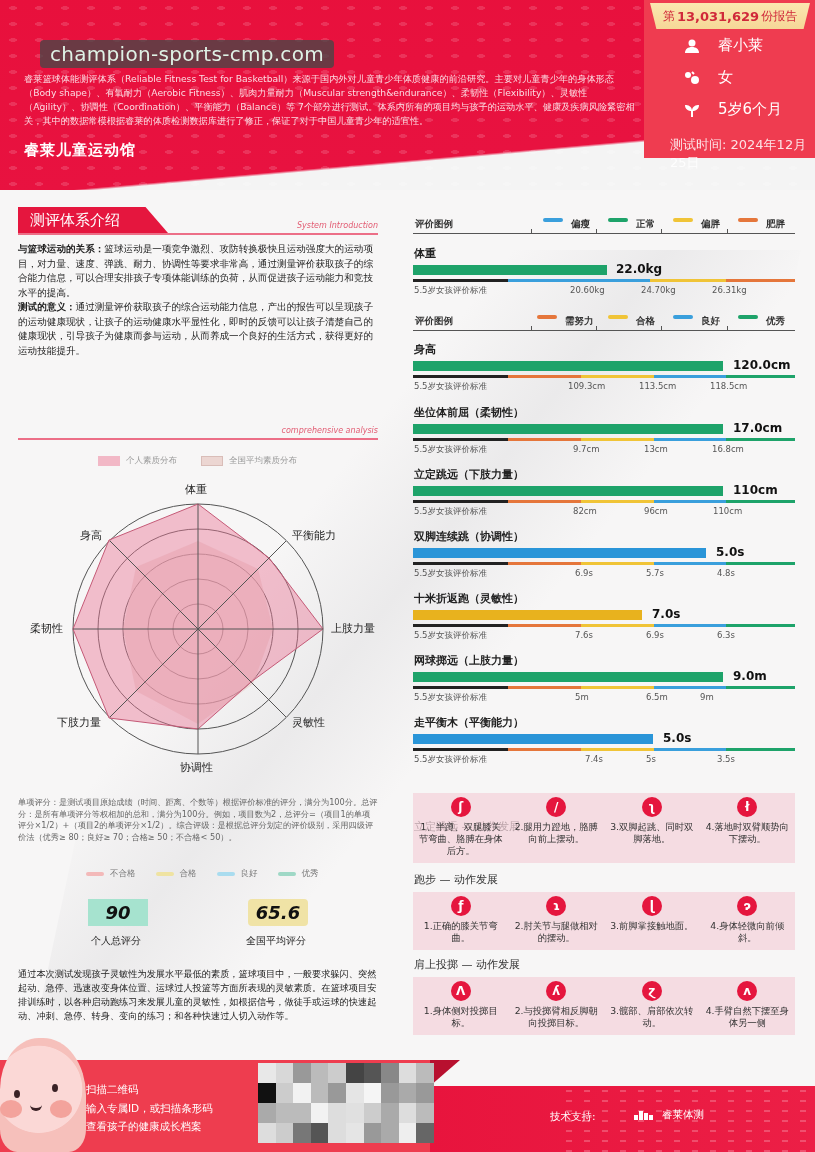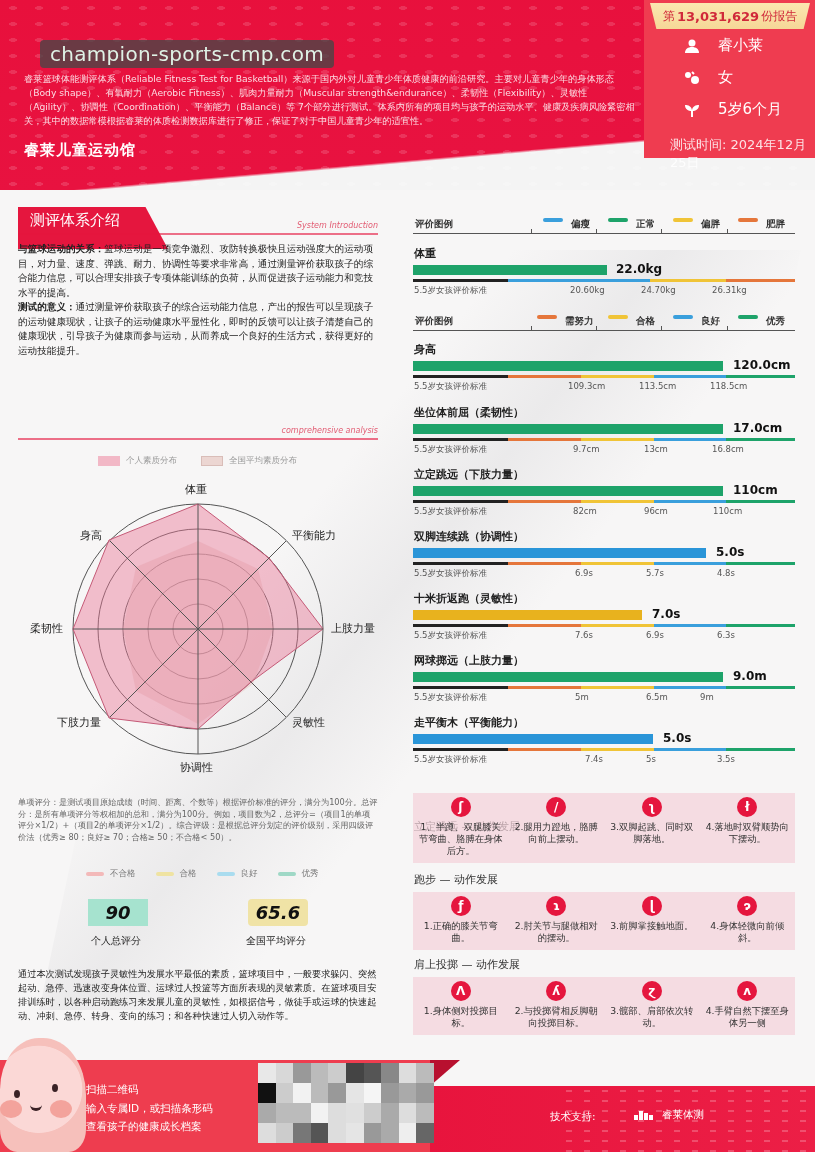--- a/index.html
+++ b/index.html
@@ -30,21 +30,21 @@
   
   .profile { position: absolute; left: 644px; top: 0; width: 171px; height: 158px; background: #ef3c50; }
   .profile .report-no { position: absolute; left: 6px; top: 3px; width: 160px; height: 26px; background: linear-gradient(#fbe7b0, #f6d797); color: #d0283a; font-size: 12px; display: flex; align-items: center; justify-content: center; clip-path: polygon(0 0,100% 0, 96% 100%, 4% 100%); }
   .profile .report-no b { font-size: 13px; margin: 0 2px; }
   .prow { position: absolute; left: 40px; display: flex; align-items: center; color: #fff; font-size: 15px; }
   .prow .ico { width: 16px; height: 16px; margin-right: 18px; color: #fff; font-size: 14px; text-align: center; line-height: 16px; }
   .profile .date { position: absolute; left: 26px; top: 136px; color: rgba(255,255,255,.85); font-size: 13px; }
 
   
   .sec-head { position: absolute; height: 30px; }
-  .sec-head .band { position: absolute; left: 0; top: 0; height: 42px; width: 150px; background: #e5163e; clip-path: polygon(0 0, 85% 0, 100% 100%, 0 100%); color: #fff; font-size: 15px; padding-left: 12px; line-height: 26px; }
+  .sec-head .band { position: absolute; left: 0; top: 0; height: 26px; width: 150px; background: #e5163e; clip-path: polygon(0 0, 85% 0, 100% 100%, 0 100%); color: #fff; font-size: 15px; padding-left: 12px; line-height: 26px; }
   .sec-head .line { position: absolute; left: 0; right: 0; top: 26px; height: 2px; background: #e5163e; opacity: .6; }
   .sec-head .en { position: absolute; right: 0; top: 14px; font-size: 8px; color: #e25b72; font-style: italic; }
 
   .intro-text { position: absolute; left: 18px; top: 242px; width: 360px; font-size: 9.6px; line-height: 14.5px; color: #222; }
   .intro-text b { font-weight: bold; }
 
   
   .radar-legend { position: absolute; left: 98px; top: 455px; display: flex; gap: 24px; font-size: 8.5px; color: #999; }
   .radar-legend .sw { display: inline-block; width: 22px; height: 10px; margin-right: 6px; vertical-align: middle; }
   .radar { position: absolute; left: 30px; top: 475px; width: 350px; height: 310px; }

